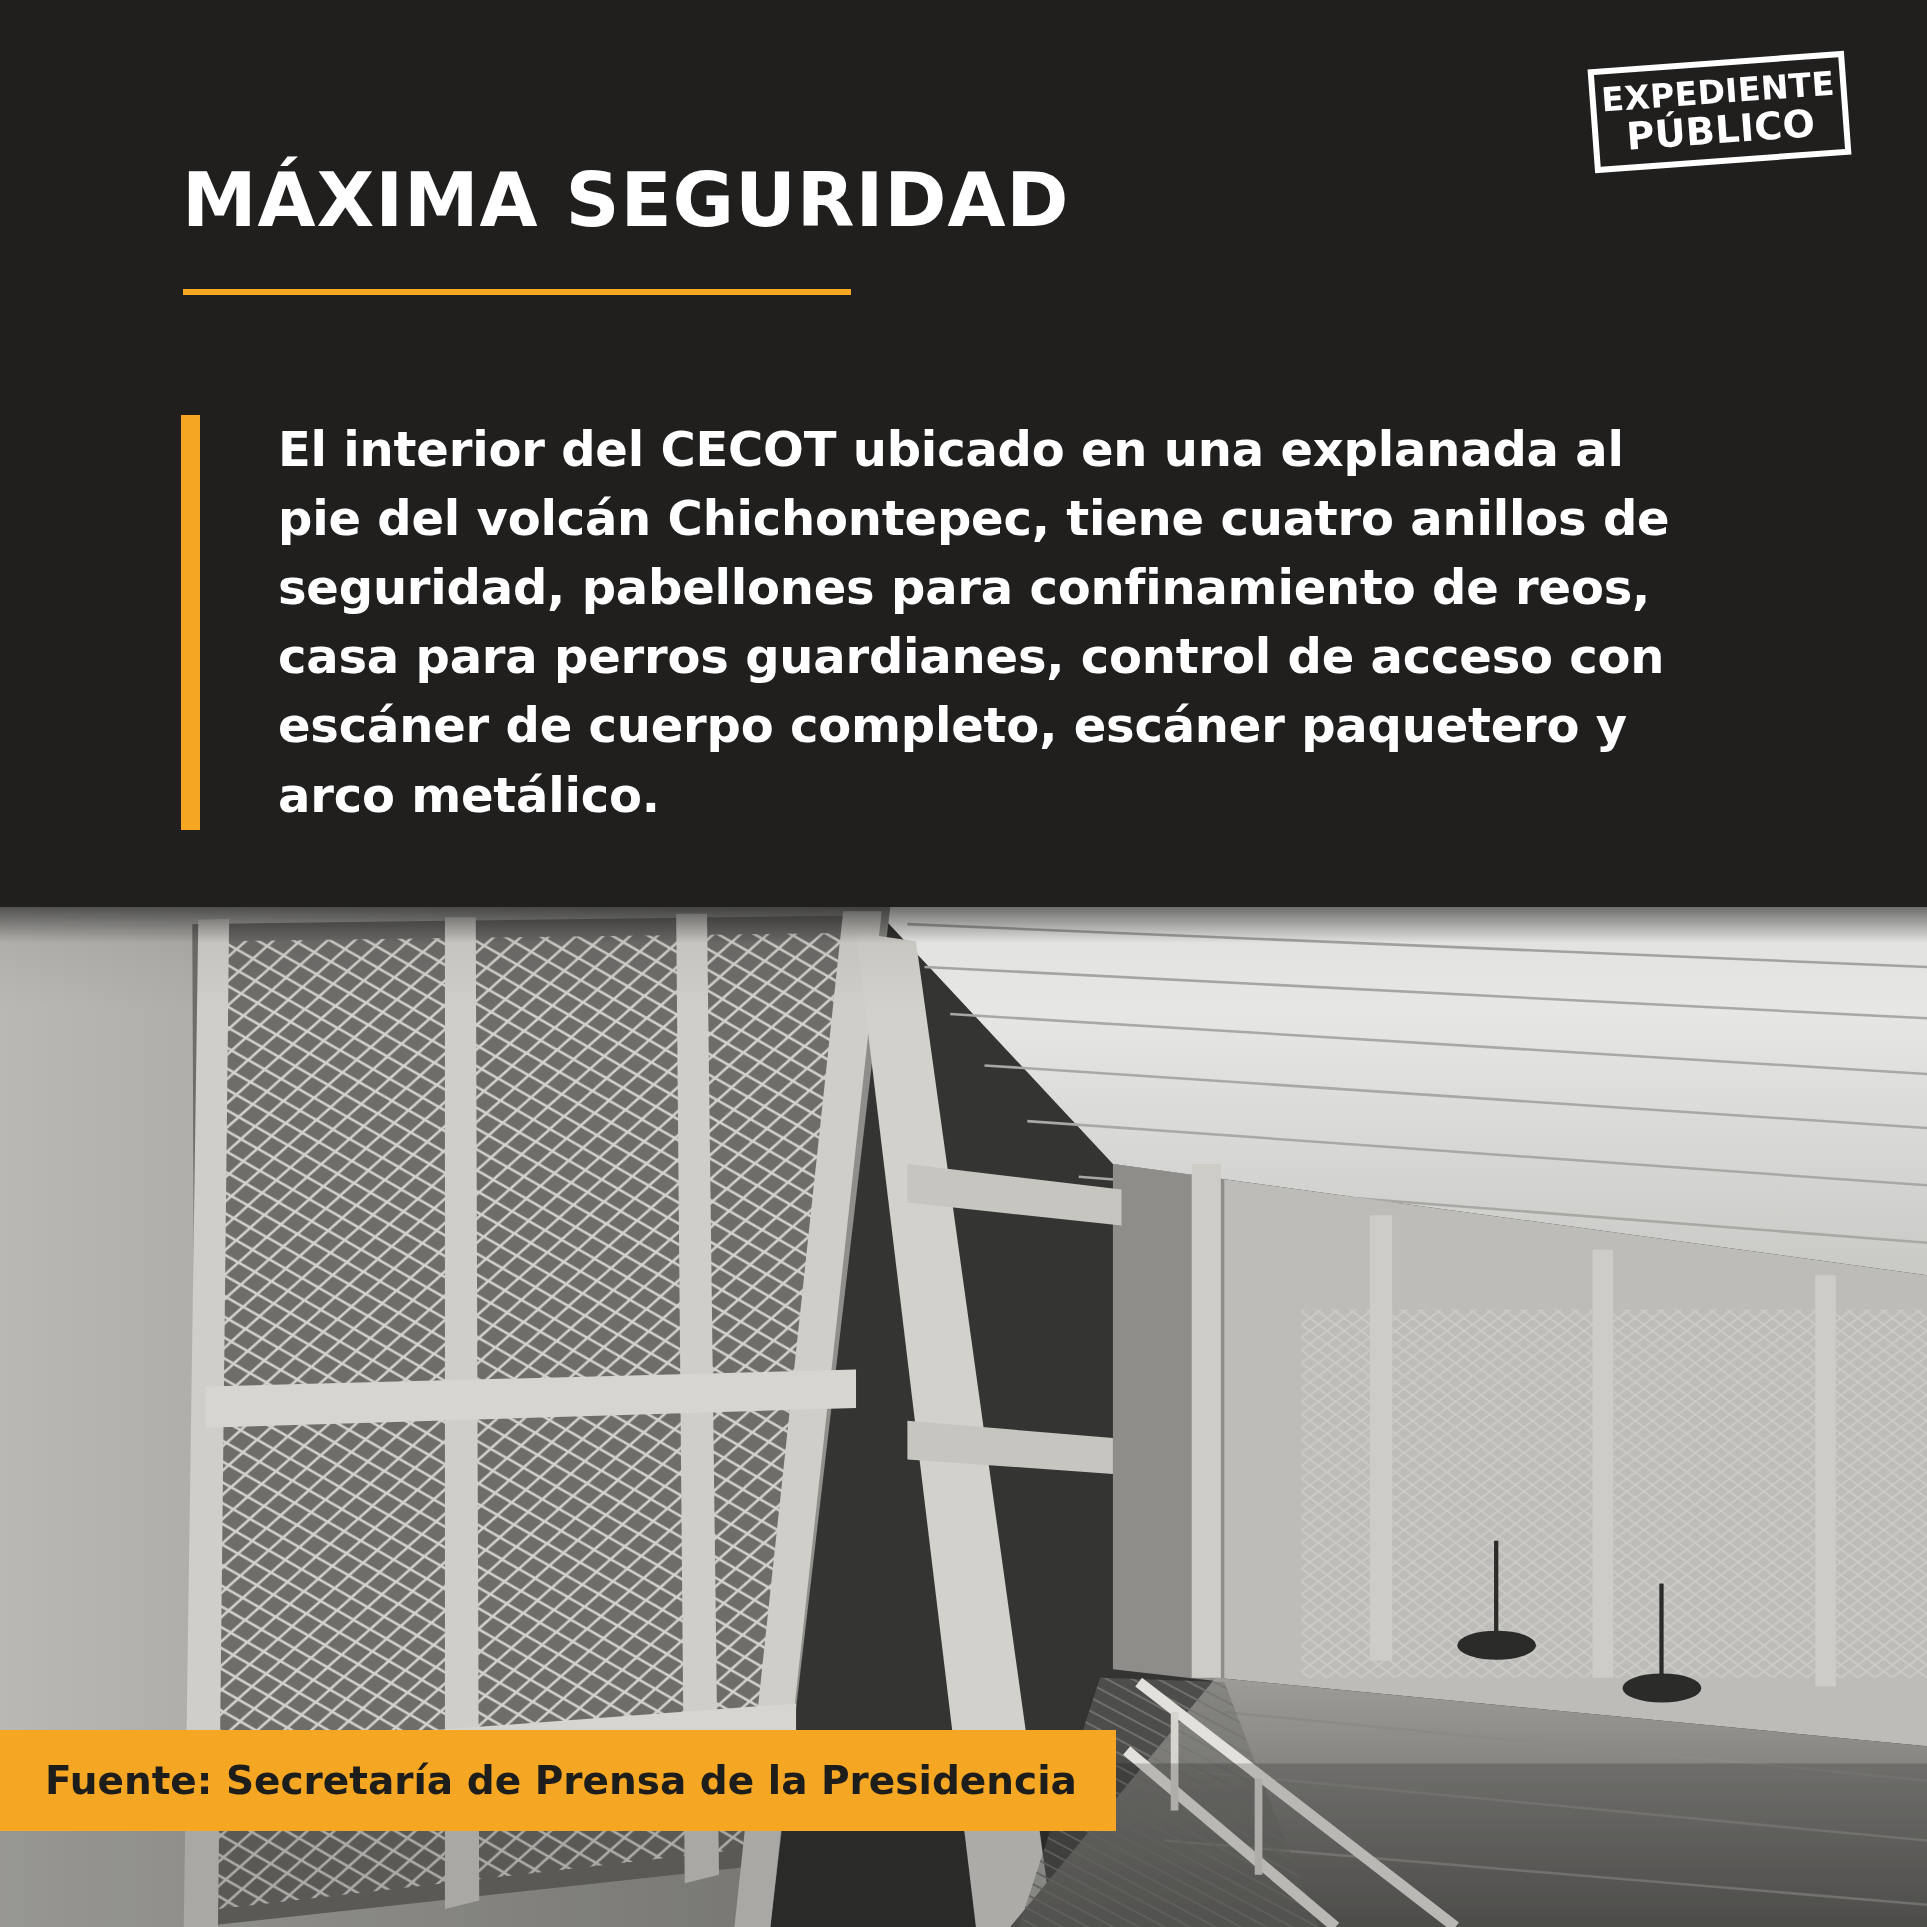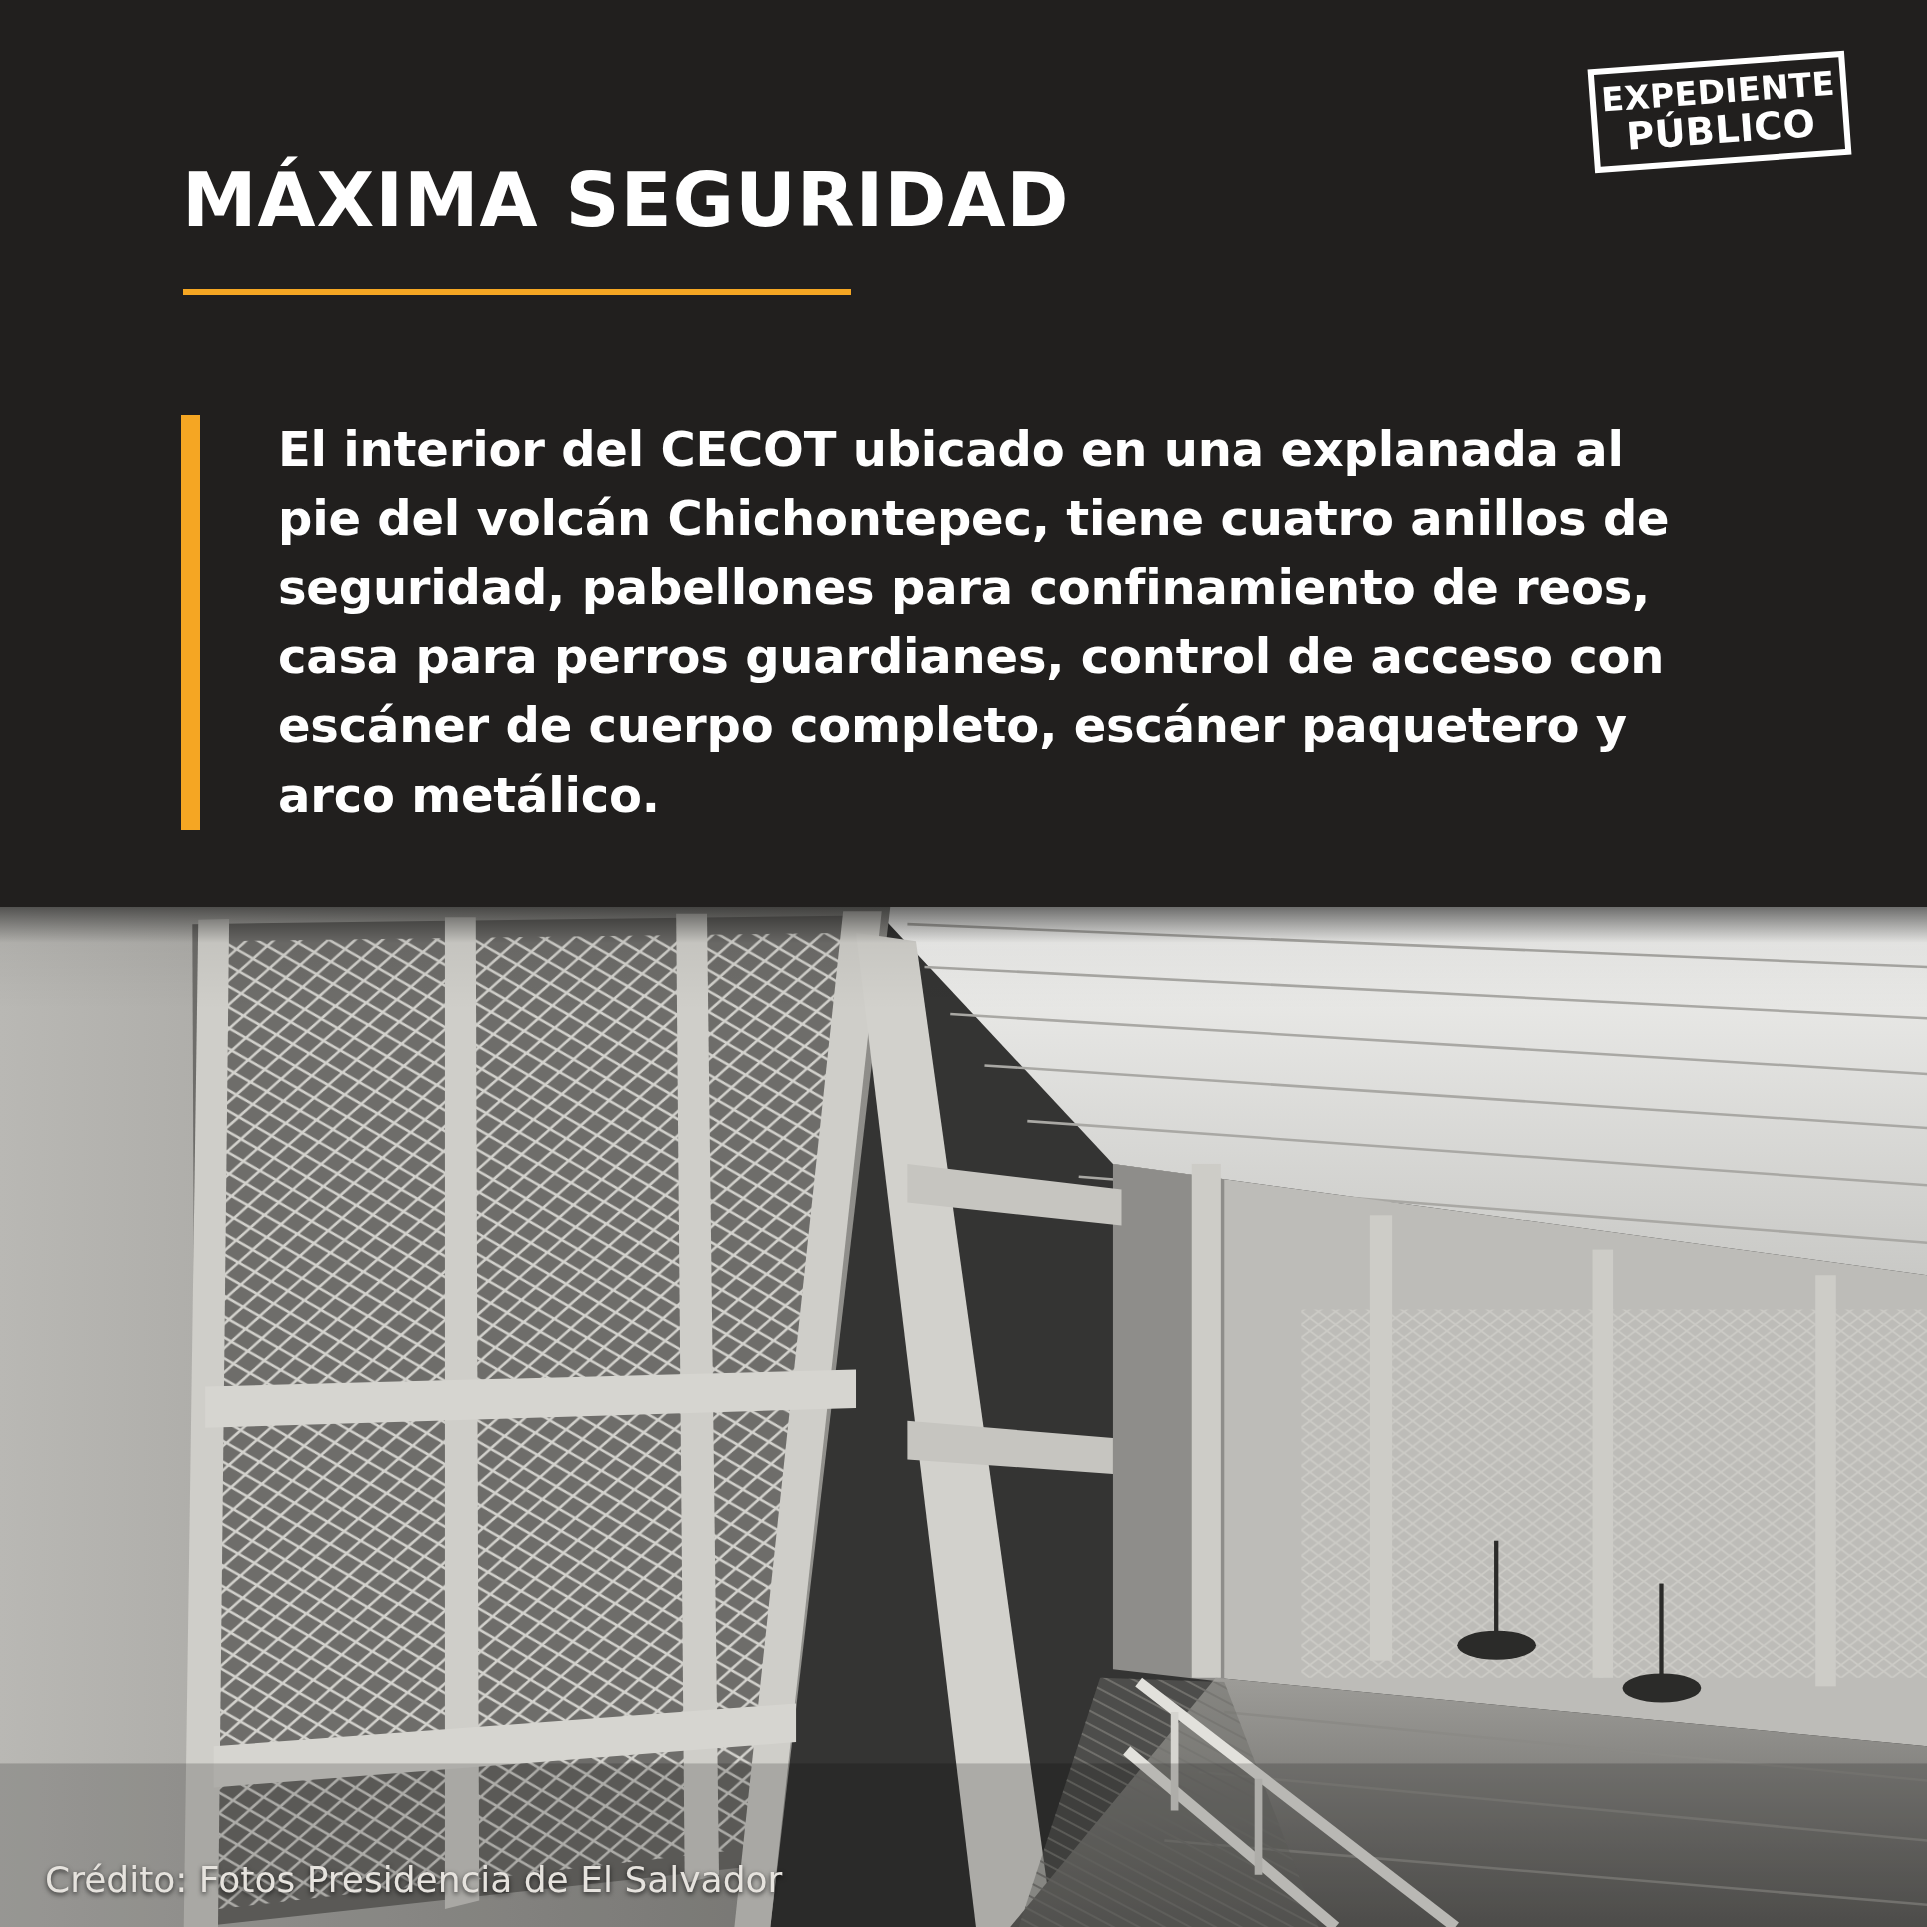--- a/index.html
+++ b/index.html
@@ -290,18 +290,20 @@
       </g>
 
       <circle cx="905" cy="1615" r="26" fill="#fff9e0" opacity="0.9"></circle>
       <circle cx="905" cy="1615" r="58" fill="#fff3c4" opacity="0.18"></circle>
 
       <rect x="0" y="0" width="2251" height="120" fill="url(#darkFade)"></rect>
 
       <rect x="0" y="1000" width="2251" height="191" fill="#000" opacity="0.18"></rect>
     </svg>
 
-
-    <div class="credit">Crédito: Fotos Presidencia de El Salvador</div>
+    <div class="source-chip">
+      <span>Fuente: Secretaría de Prensa de la Presidencia</span>
+    </div>
+
   </div>
 
 </div>
 
 
 </body></html>

